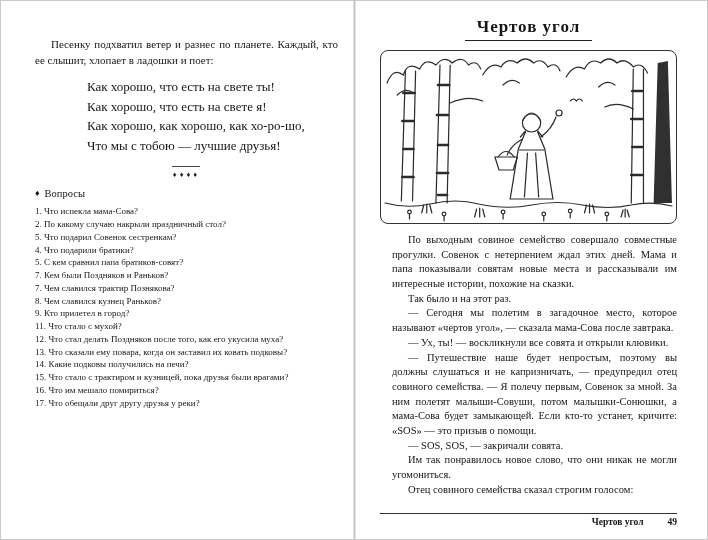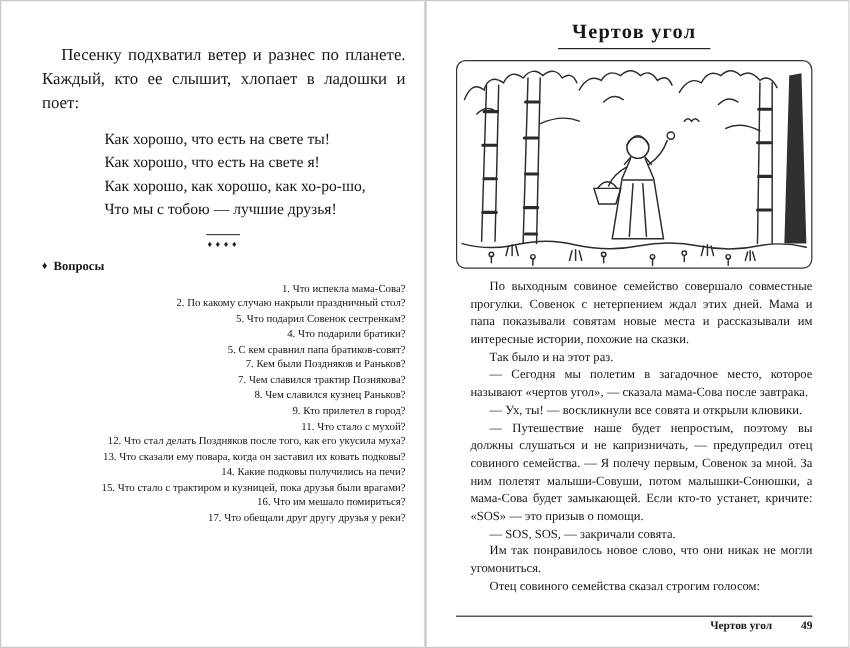--- a/index.html
+++ b/index.html
@@ -14,27 +14,27 @@
   }
   .gutter {
     position:absolute; left:50%; top:0; bottom:0; width:3px; margin-left:-1px;
     background:linear-gradient(to right,#f2f2f2,#c2c2c2,#f2f2f2);
   }
   .page { box-sizing:border-box; }
   .page.left  { width:354px; padding:36px 16px 16px 34px; }
   .page.right { width:354px; padding:12px 30px 40px 26px; position:relative; }
 
   
-  .intro { font-size:14px; line-height:1.42; text-align:justify; text-indent:16px; margin:0; }
+  .intro { font-size:11px; line-height:1.42; text-align:justify; text-indent:16px; margin:0; }
   .poem  { margin:9px 0 2px 52px; font-size:13px; line-height:1.5; }
   .divider-rule { width:28px; border-top:1px solid #444; margin:11px auto 3px; }
   .ornament { text-align:center; font-size:7.5px; letter-spacing:3px; color:#222; margin:0 0 2px; }
-  .q-heading { font-size:10.5px; font-weight:bold; margin:9px 0 6px; }
+  .q-heading { font-size:10.5px; font-weight:normal; margin:9px 0 6px; }
   .q-heading .bullet { margin-right:5px; font-size:9px; position:relative; top:-1px; }
-  .questions { list-style:none; margin:0; padding:0; font-size:9px; line-height:1.42;text-align:right; }
+  .questions { list-style:none; margin:0; padding:0; font-size:9px; line-height:1.42; }
   .questions li { margin:0; }
 
   
   .title-wrap { text-align:center; margin:4px 0 9px; }
   .chapter-title {
     display:inline-block; font-size:17px; font-weight:bold; letter-spacing:1px;
     padding:0 12px 3px; border-bottom:1.3px solid #222;
   }
   .illo {
     border:1.5px solid #333; border-radius:8px; height:172px;

